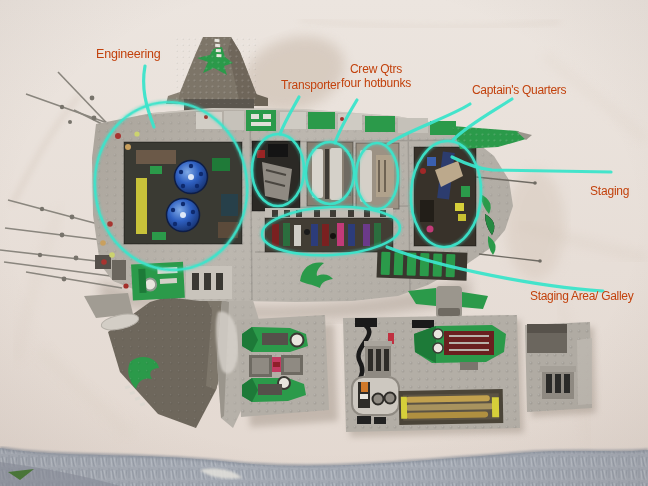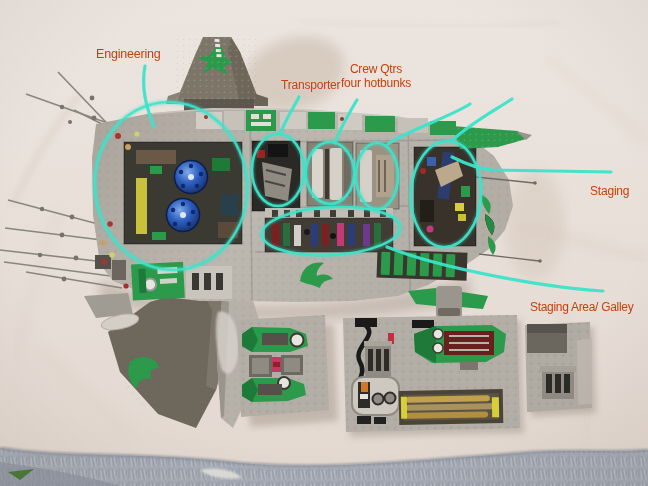--- a/index.html
+++ b/index.html
@@ -473,17 +473,18 @@
 
   <div class="callout-label" id="lbl-engineering" style="left:96px;top:47px;font-size:12.5px;">Engineering</div>
 
   <div class="callout-label" id="lbl-transporter" style="left:281px;top:78px;">Transporter</div>
 
   <div class="callout-label" id="lbl-crew" style="left:333px;top:62px;width:86px;">
     <span>Crew Qtrs</span>
     <span class="line2">four hotbunks</span>
   </div>
 
+  <div class="callout-label" id="lbl-captains" style="left:472px;top:83px;letter-spacing:-0.3px;">Captain's Quarters</div>
 
   <div class="callout-label" id="lbl-bridge" style="left:590px;top:184px;">Staging</div>
 
-  <div class="callout-label" id="lbl-staging" style="left:530px;top:300px;letter-spacing:-0.3px;">Staging Area/ Galley</div>
+  <div class="callout-label" id="lbl-staging" style="left:530px;top:289px;letter-spacing:-0.3px;">Staging Area/ Galley</div>
 </div>
 
 </body></html>

